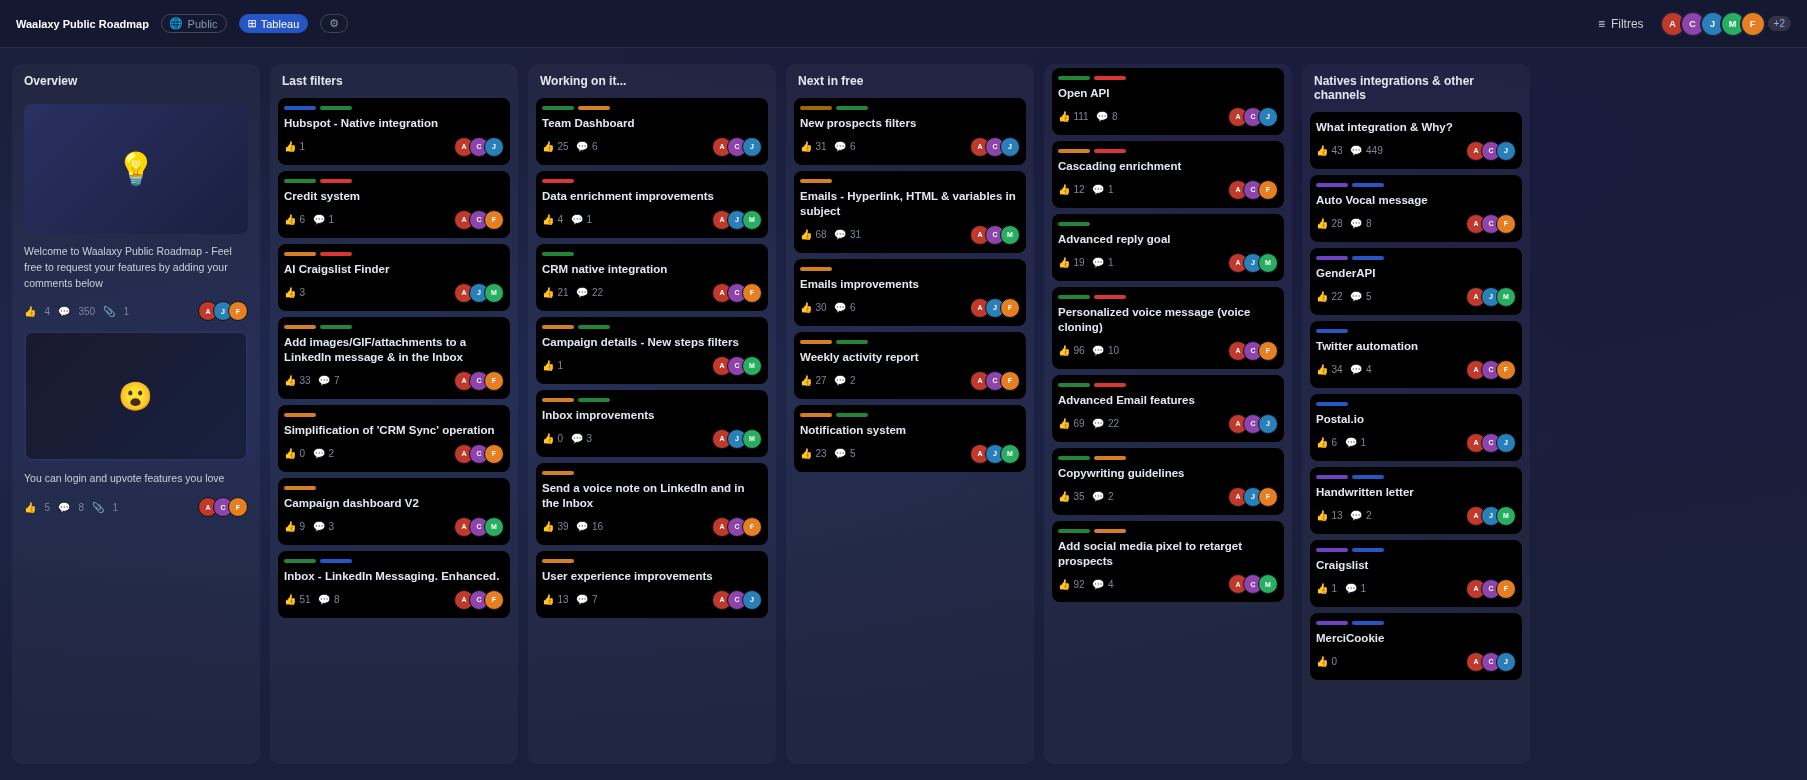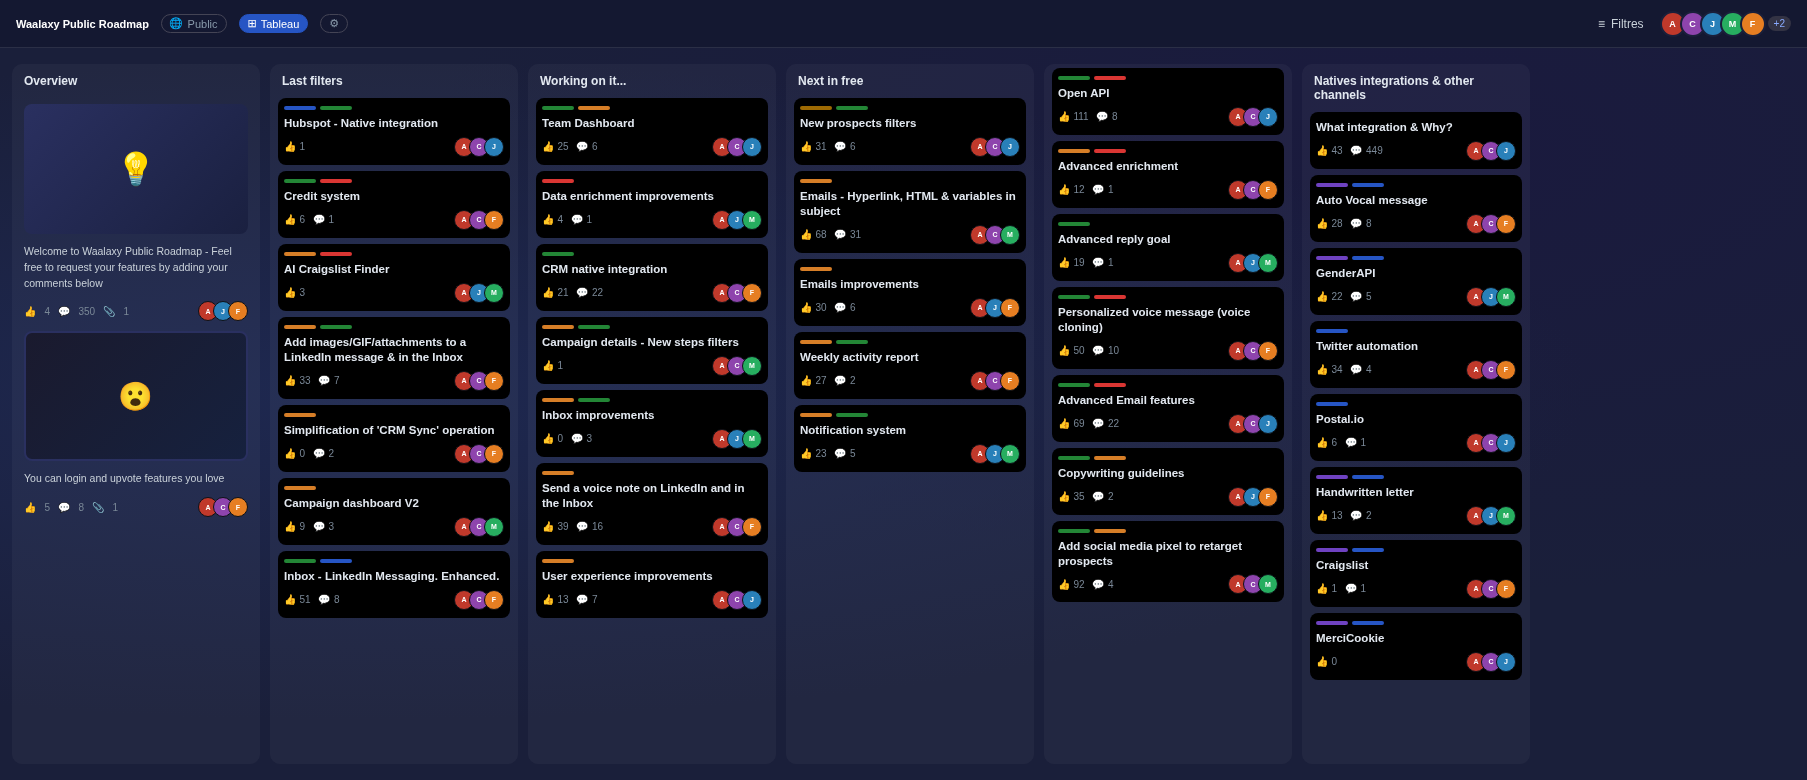--- a/index.html
+++ b/index.html
@@ -776,21 +776,21 @@
                   <div class="avatar-sm" style="background:#8e44ad;">C</div>
                   <div class="avatar-sm" style="background:#2980b9;">J</div>
                 </div>
               </div>
             </div>
             <div class="card">
               <div class="card-tags">
                 <div class="tag" style="background:#d67e27;"></div>
                 <div class="tag" style="background:#da3633;"></div>
               </div>
-              <div class="card-title">Advanced enrichment</div>
+              <div class="card-title">Cascading enrichment</div>
               <div class="card-footer">
                 <div class="card-meta">
                   <div class="meta-item">
                     <span>👍</span>
                     <span>12</span>
                   </div>
                   <div class="meta-item">
                     <span>💬</span>
                     <span>1</span>
                   </div>
@@ -828,21 +828,21 @@
             <div class="card">
               <div class="card-tags">
                 <div class="tag" style="background:#238636;"></div>
                 <div class="tag" style="background:#da3633;"></div>
               </div>
               <div class="card-title">Personalized voice message (voice cloning)</div>
               <div class="card-footer">
                 <div class="card-meta">
                   <div class="meta-item">
                     <span>👍</span>
-                    <span>50</span>
+                    <span>96</span>
                   </div>
                   <div class="meta-item">
                     <span>💬</span>
                     <span>10</span>
                   </div>
                 </div>
                 <div class="avatar-group-sm">
                   <div class="avatar-sm" style="background:#c0392b;">A</div>
                   <div class="avatar-sm" style="background:#8e44ad;">C</div>
                   <div class="avatar-sm" style="background:#e67e22;">F</div>

